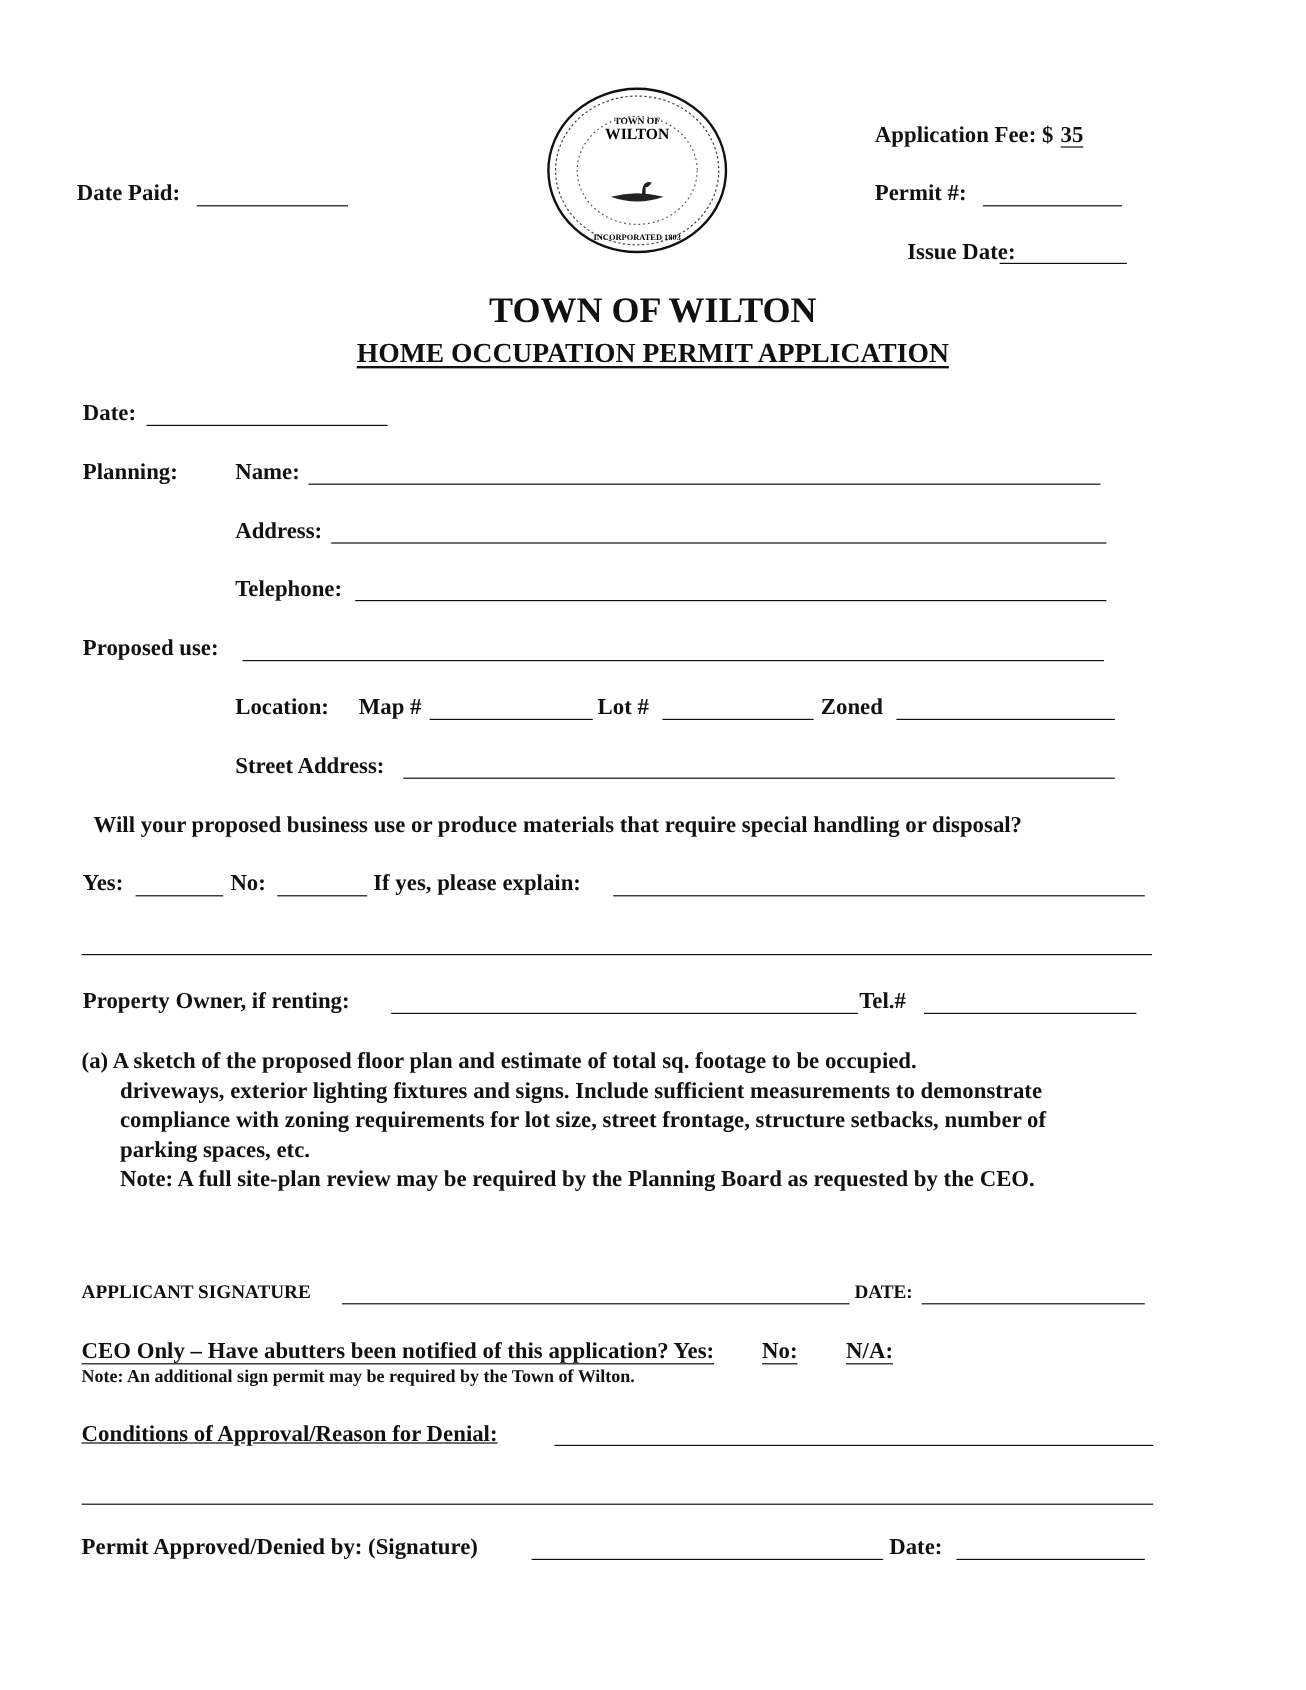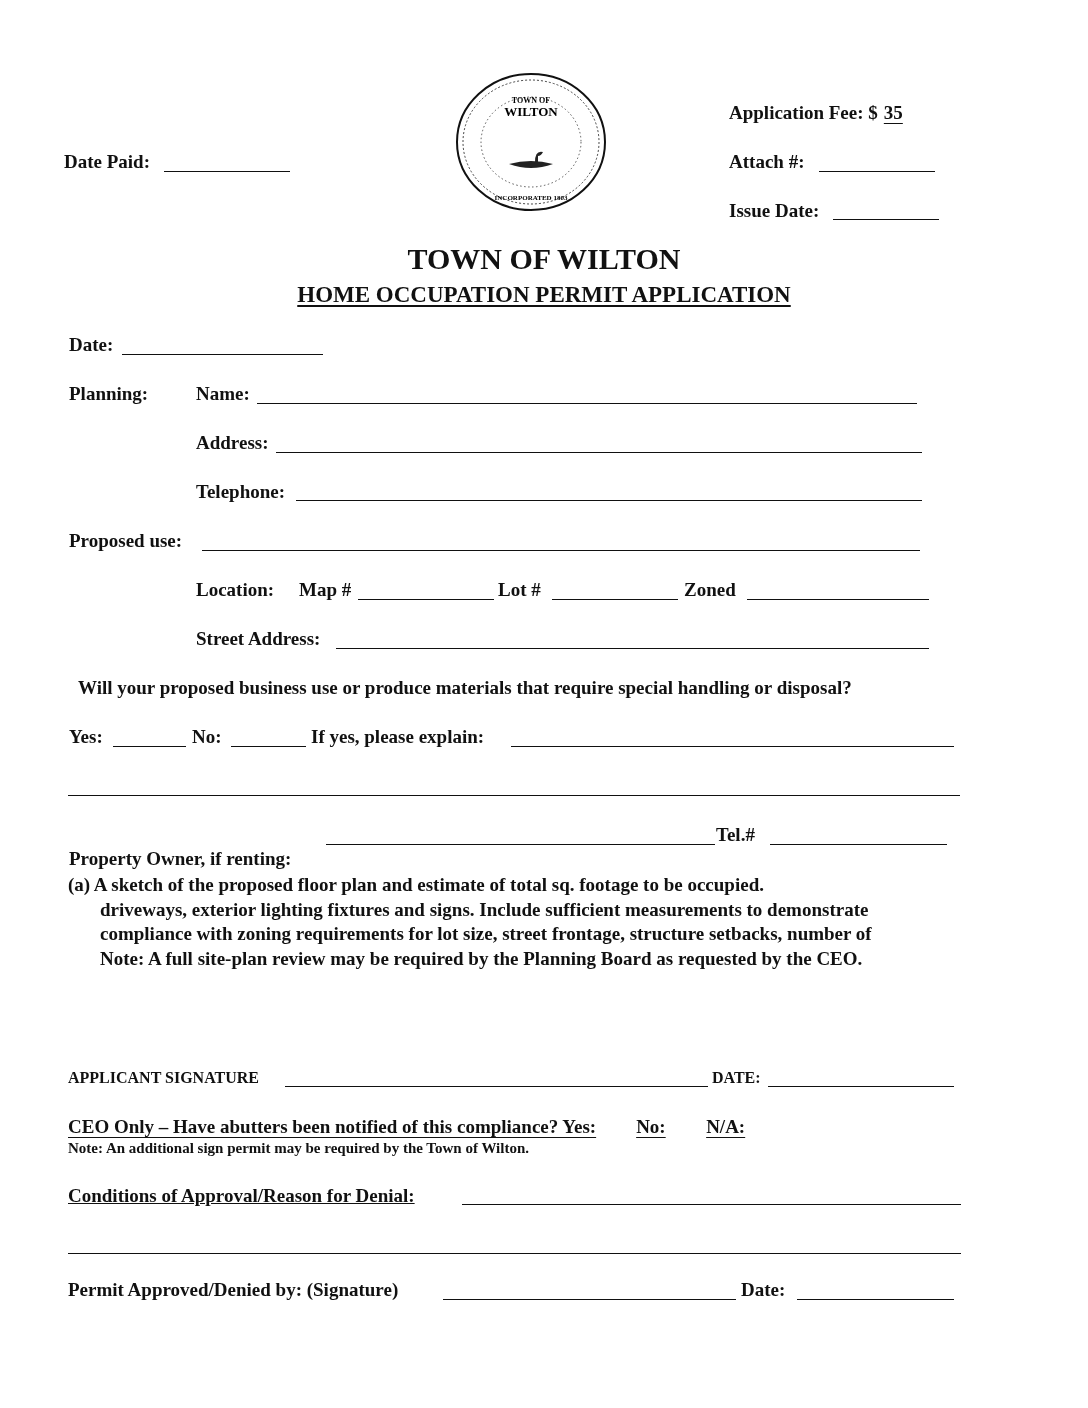--- a/index.html
+++ b/index.html
@@ -31,24 +31,24 @@
   <text x="76" y="128" text-anchor="middle" font-size="7" font-family="Liberation Serif, serif">INCORPORATED 1803</text>
 </svg>
 
 <div class="abs t" style="left:64px; top:151px;">Date Paid:</div>
 <div class="line" style="left:164px; top:171px; width:126px;"></div>
 
 <div class="abs t" style="left:729px; top:102px;">
   <span>Application Fee: $</span><span class="ul" style="padding-left:6px;padding-right:4px;">35</span>
 </div>
 
-<div class="abs t" style="left:729px; top:151px;">Attach #:</div>
+<div class="abs t" style="left:729px; top:151px;">Permit #:</div>
 <div class="line" style="left:819px; top:171px; width:116px;"></div>
 
-<div class="abs t" style="left:729px; top:200px;">Issue Date:</div>
+<div class="abs t" style="left:756px; top:200px;">Issue Date:</div>
 <div class="line" style="left:833px; top:219px; width:106px;"></div>
 
 <div class="title title1">TOWN OF WILTON</div>
 <div class="title title2">HOME OCCUPATION PERMIT APPLICATION</div>
 
 <div class="abs t" style="left:69px; top:334px;">Date:</div>
 <div class="line" style="left:122px; top:354px; width:201px;"></div>
 
 <div class="abs t" style="left:69px; top:383px;">Planning:</div>
 <div class="abs t" style="left:196px; top:383px;">Name:</div>
@@ -77,39 +77,40 @@
 <div class="abs t" style="left:78px; top:677px;">Will your proposed business use or produce materials that require special handling or disposal?</div>
 
 <div class="abs t" style="left:69px; top:726px;">Yes:</div>
 <div class="line" style="left:113px; top:746px; width:73px;"></div>
 <div class="abs t" style="left:192px; top:726px;">No:</div>
 <div class="line" style="left:231px; top:746px; width:75px;"></div>
 <div class="abs t" style="left:311px; top:726px;">If yes, please explain:</div>
 <div class="line" style="left:511px; top:746px; width:443px;"></div>
 <div class="line" style="left:68px; top:795px; width:892px;"></div>
 
-<div class="abs t" style="left:69px; top:824px;margin-top:24px;">Property Owner, if renting:</div>
+<div class="abs t" style="left:69px; top:824px;">Property Owner, if renting:</div>
 <div class="line" style="left:326px; top:844px; width:389px;"></div>
 <div class="abs t" style="left:716px; top:824px;">Tel.#</div>
 <div class="line" style="left:770px; top:844px; width:177px;"></div>
 
 <div class="para" style="top:873px;">
   <div>(a) A sketch of the proposed floor plan and estimate of total sq. footage to be occupied.</div>
   <div class="indent">driveways, exterior lighting fixtures and signs. Include sufficient measurements to demonstrate</div>
   <div class="indent">compliance with zoning requirements for lot size, street frontage, structure setbacks, number of</div>
+  <div class="indent">parking spaces, etc.</div>
   <div class="indent">Note: A full site-plan review may be required by the Planning Board as requested by the CEO.</div>
 </div>
 
 <div class="abs" style="left:68px; top:1069px; font-size:16px;">APPLICANT SIGNATURE</div>
 <div class="line" style="left:285px; top:1086px; width:423px;"></div>
 <div class="abs" style="left:712px; top:1069px; font-size:16px;">DATE:</div>
 <div class="line" style="left:768px; top:1086px; width:186px;"></div>
 
 <div class="abs t" style="left:68px; top:1116px;">
-  <span class="ul">CEO Only – Have abutters been notified of this compliance? Yes:</span><span class="ul" style="display:inline-block; padding-left:40px; width:32px;">No:</span><span class="ul" style="display:inline-block; padding-left:38px; width:102px;">N/A:</span>
+  <span class="ul">CEO Only – Have abutters been notified of this application? Yes:</span><span class="ul" style="display:inline-block; padding-left:40px; width:32px;">No:</span><span class="ul" style="display:inline-block; padding-left:38px; width:102px;">N/A:</span>
 </div>
 <div class="abs small" style="left:68px; top:1140px;">Note: An additional sign permit may be required by the Town of Wilton.</div>
 
 <div class="abs t" style="left:68px; top:1185px;text-decoration:underline;">Conditions of Approval/Reason for Denial:</div>
 <div class="line" style="left:462px; top:1204px; width:499px;"></div>
 <div class="line" style="left:68px; top:1253px; width:893px;"></div>
 
 <div class="abs t" style="left:68px; top:1279px;">Permit Approved/Denied by: (Signature)</div>
 <div class="line" style="left:443px; top:1299px; width:293px;"></div>
 <div class="abs t" style="left:741px; top:1279px;">Date:</div>

